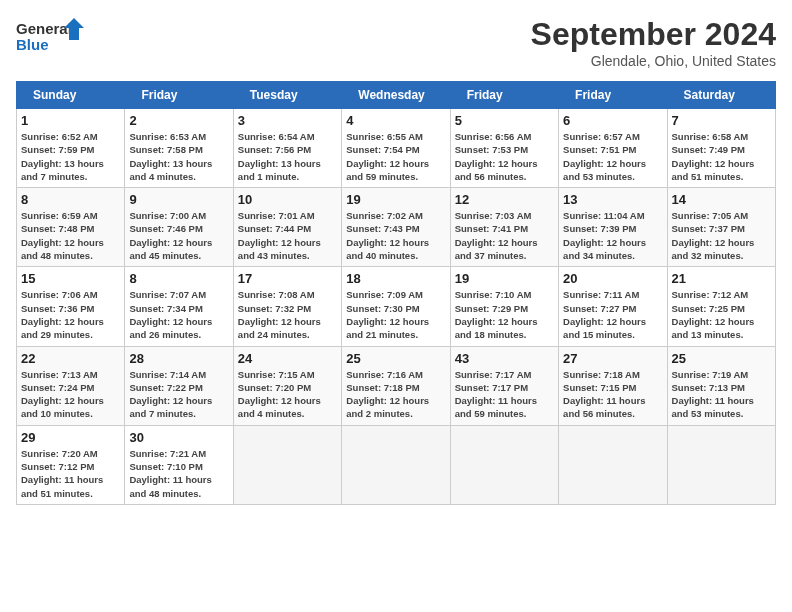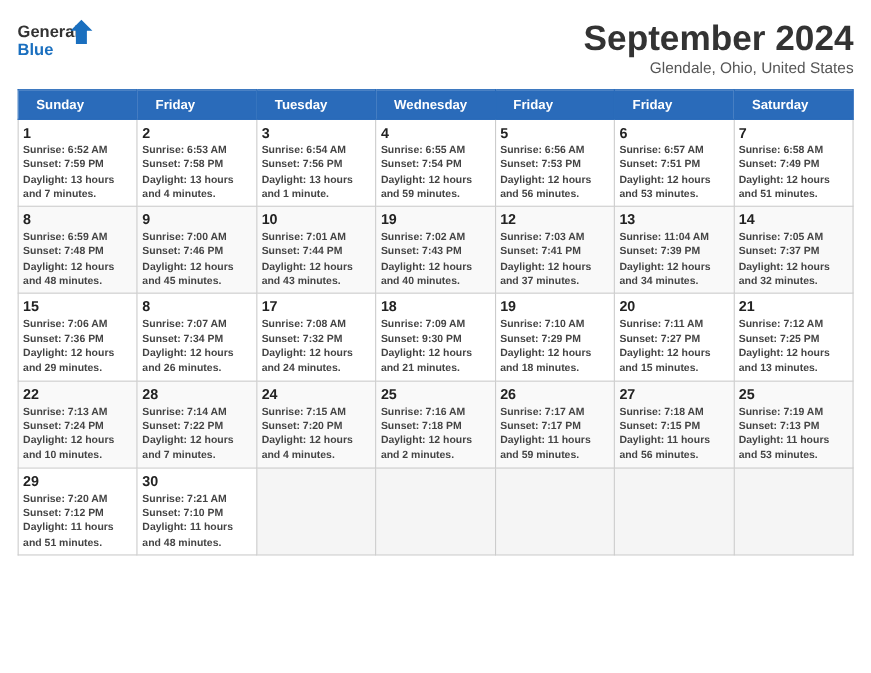--- a/index.html
+++ b/index.html
@@ -207,21 +207,21 @@
         </td>
         <td>
           <span class="day-number">17</span>
           <div class="day-content">Sunrise: 7:08 AM
 Sunset: 7:32 PM
 Daylight: 12 hours and 24 minutes.</div>
         </td>
         <td>
           <span class="day-number">18</span>
           <div class="day-content">Sunrise: 7:09 AM
-Sunset: 9:30 PM
+Sunset: 7:30 PM
 Daylight: 12 hours and 21 minutes.</div>
         </td>
         <td>
           <span class="day-number">19</span>
           <div class="day-content">Sunrise: 7:10 AM
 Sunset: 7:29 PM
 Daylight: 12 hours and 18 minutes.</div>
         </td>
         <td>
           <span class="day-number">20</span>
@@ -255,21 +255,21 @@
 Sunset: 7:20 PM
 Daylight: 12 hours and 4 minutes.</div>
         </td>
         <td>
           <span class="day-number">25</span>
           <div class="day-content">Sunrise: 7:16 AM
 Sunset: 7:18 PM
 Daylight: 12 hours and 2 minutes.</div>
         </td>
         <td>
-          <span class="day-number">26</span>
+          <span class="day-number">43</span>
           <div class="day-content">Sunrise: 7:17 AM
 Sunset: 7:17 PM
 Daylight: 11 hours and 59 minutes.</div>
         </td>
         <td>
           <span class="day-number">27</span>
           <div class="day-content">Sunrise: 7:18 AM
 Sunset: 7:15 PM
 Daylight: 11 hours and 56 minutes.</div>
         </td>

